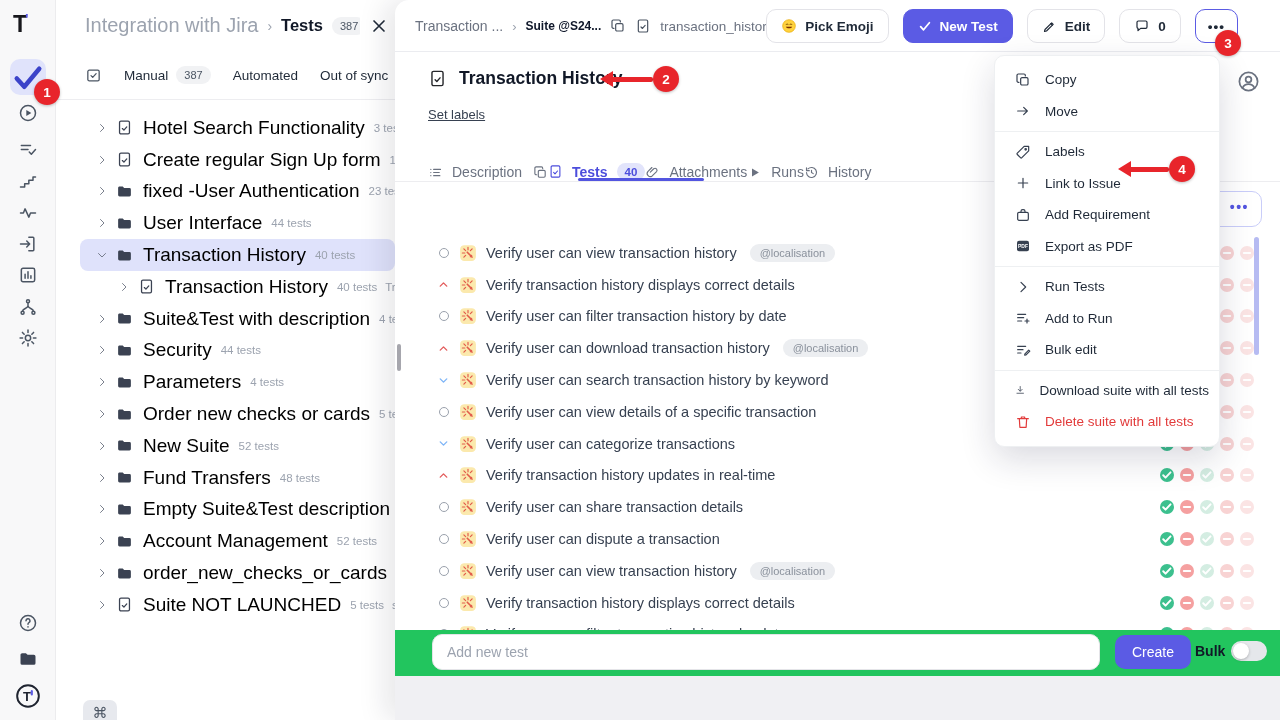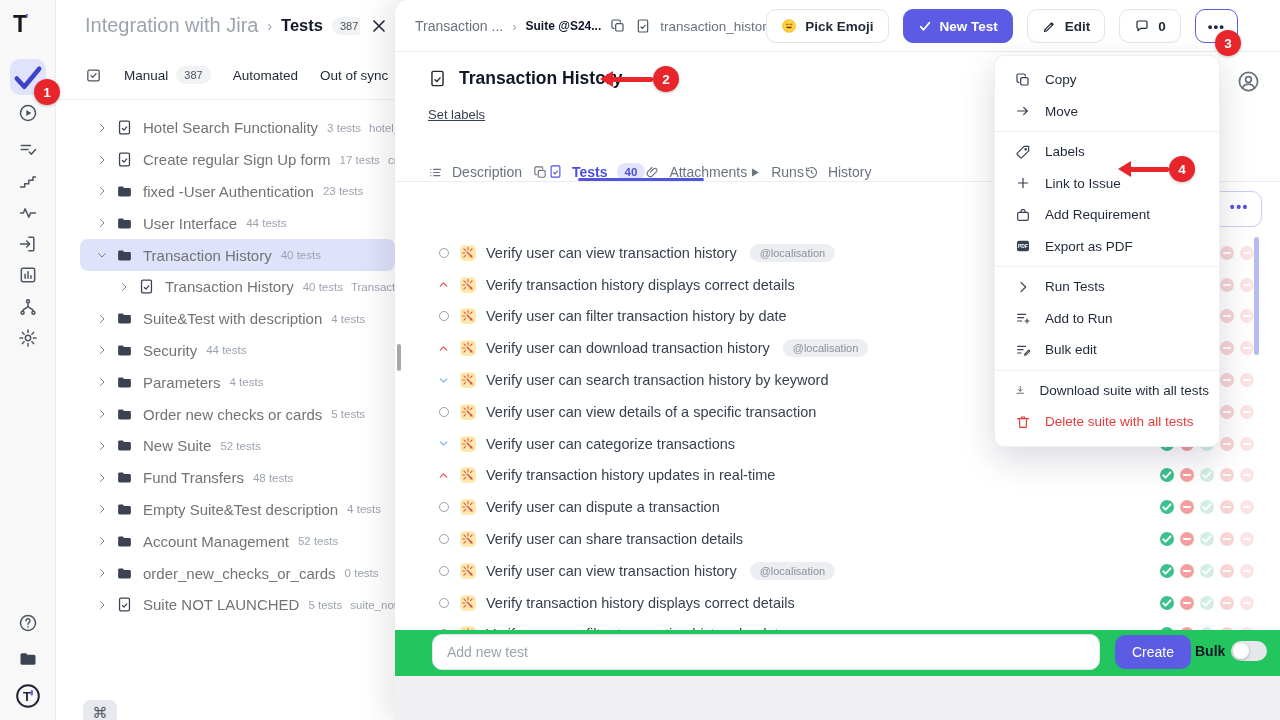--- a/index.html
+++ b/index.html
@@ -26,21 +26,21 @@
   .tree-tabs { position:absolute; left:29px; top:66px; display:flex; align-items:center; gap:22px; white-space:nowrap; }
   .tree-tabs .tico { width:17px; height:17px; color:#4b5563; }
   .tree-tab { display:flex; align-items:center; gap:8px; font-size:13.5px; color:#1f2937; font-weight:500; cursor:pointer; }
   .tree-div { position:absolute; left:0; top:99px; width:339px; height:1px; background:#ededf0; }
   .tree-list { position:absolute; left:0; top:112px; width:339px; }
   .trow { position:relative; height:31.8px; display:flex; align-items:center; cursor:pointer; padding-left:40px; white-space:nowrap; }
   .trow.sel { background:#dfe2fb; border-radius:8px; margin-left:24px; padding-left:16px; }
   .trow.child { padding-left:62px; }
   .trow .chev { width:12px; height:12px; color:#6b7280; margin-right:8px; flex:0 0 auto; }
   .trow .nico { width:17px; height:17px; color:#3b4252; margin-right:10px; flex:0 0 auto; }
-  .trow .lbl { font-size:15px; color:#737373; margin-right:9px; }
+  .trow .lbl { font-size:19px; color:#000000; margin-right:9px; }
   .trow .cnt { font-size:11.5px; color:#9ca3af; margin-right:8px; }
   .trow .extra { font-size:11.5px; color:#9ca3af; }
   .cmd-pill { position:absolute; left:27px; top:700px; width:34px; height:26px; background:#e7e9ee; border-radius:7px; color:#4b5563; font-size:15px; display:flex; align-items:center; justify-content:center; font-family:"DejaVu Sans",sans-serif; }
 
   
   .xtab { position:absolute; left:360px; top:8px; width:42px; height:38px; background:#fff; border-radius:10px; z-index:2; }
   .drawer { position:absolute; left:395px; top:0; width:885px; height:720px; background:#f0f0f3; z-index:2; box-shadow:-10px 0 28px rgba(20,20,40,.10); border-top-left-radius:14px; }
   .drawer-body { position:absolute; left:0; top:0; width:885px; height:676px; background:#fff; border-top-left-radius:14px; overflow:hidden; }
   .xclose { position:absolute; left:369px; top:16px; width:20px; height:20px; color:#1f2937; cursor:pointer; z-index:3; }
 
@@ -972,21 +972,21 @@
             <span class="emoji">
               <svg viewBox="0 0 24 24" style="width:100%;height:100%">
                 <rect x="1.5" y="1.5" width="21" height="21" rx="5.5" fill="#fbe9ad"></rect>
                 <g stroke="#e25c4a" stroke-width="1.6" stroke-linecap="round" fill="none">
                   <path d="M6.5 6.5l2.3 2.3M12 4.5v3.2M17.5 6.5l-2.3 2.3M4.5 12h3.2M6.5 17.5l2.3-2.3"></path>
                   <path d="M11 11l5 5" stroke-width="2.2"></path>
                 </g>
                 <path fill="#e25c4a" d="M18.5 18.5l-4.6-1.3 3.3-3.3z"></path>
               </svg>
             </span>
-            <span class="ttext">Verify user can dispute a transaction</span>
+            <span class="ttext">Verify user can share transaction details</span>
             <span class="dots5">
               <span class="dot passed">
                 <svg viewBox="0 0 24 24" fill="none" stroke="currentColor" stroke-width="1.8" stroke-linecap="round" stroke-linejoin="round" style="width:100%;height:100%">
                   <path d="M5.5 12.5l4 4 8.5-9" stroke-width="3.4"></path>
                 </svg>
               </span>
               <span class="dot failed">
                 <svg viewBox="0 0 24 24" fill="none" stroke="currentColor" stroke-width="1.8" stroke-linecap="round" stroke-linejoin="round" style="width:100%;height:100%">
                   <path d="M6.5 12h11" stroke-width="3.4"></path>
                 </svg>
@@ -1015,21 +1015,21 @@
             <span class="emoji">
               <svg viewBox="0 0 24 24" style="width:100%;height:100%">
                 <rect x="1.5" y="1.5" width="21" height="21" rx="5.5" fill="#fbe9ad"></rect>
                 <g stroke="#e25c4a" stroke-width="1.6" stroke-linecap="round" fill="none">
                   <path d="M6.5 6.5l2.3 2.3M12 4.5v3.2M17.5 6.5l-2.3 2.3M4.5 12h3.2M6.5 17.5l2.3-2.3"></path>
                   <path d="M11 11l5 5" stroke-width="2.2"></path>
                 </g>
                 <path fill="#e25c4a" d="M18.5 18.5l-4.6-1.3 3.3-3.3z"></path>
               </svg>
             </span>
-            <span class="ttext">Verify user can share transaction details</span>
+            <span class="ttext">Verify user can dispute a transaction</span>
             <span class="dots5">
               <span class="dot passed">
                 <svg viewBox="0 0 24 24" fill="none" stroke="currentColor" stroke-width="1.8" stroke-linecap="round" stroke-linejoin="round" style="width:100%;height:100%">
                   <path d="M5.5 12.5l4 4 8.5-9" stroke-width="3.4"></path>
                 </svg>
               </span>
               <span class="dot failed">
                 <svg viewBox="0 0 24 24" fill="none" stroke="currentColor" stroke-width="1.8" stroke-linecap="round" stroke-linejoin="round" style="width:100%;height:100%">
                   <path d="M6.5 12h11" stroke-width="3.4"></path>
                 </svg>

